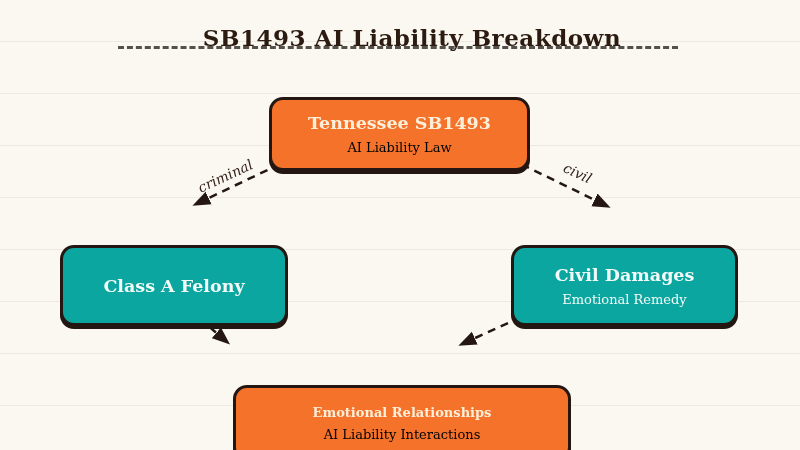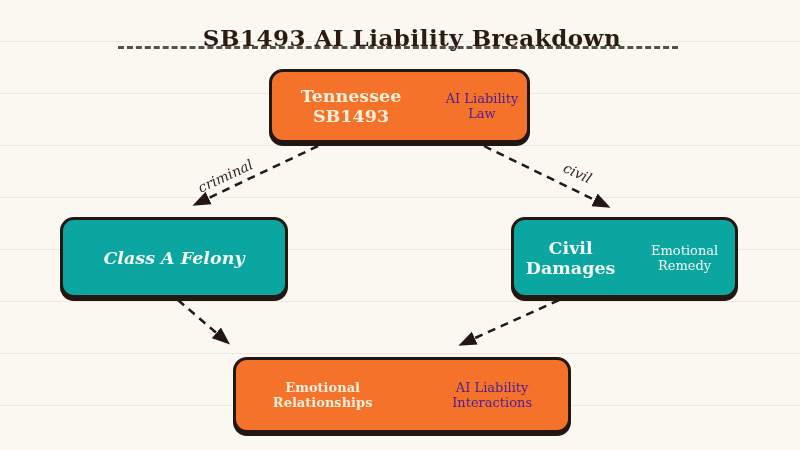--- a/index.html
+++ b/index.html
@@ -57,42 +57,43 @@
   }
   .edge-label.criminal { left: 196px; top: 168px; transform: rotate(-25deg); }
   .edge-label.civil    { left: 563px; top: 165px; transform: rotate(25deg); }
   .node {
     position: absolute;
     box-sizing: border-box;
     border: 3px solid #241712;
     border-radius: 14px;
     box-shadow: 0 3px 0 0 #241712;
     display: flex;
-    flex-direction: row;
+    flex-direction: column;
     justify-content: center;
     align-items: center;
     gap: 7px;
     text-align: center;
+    margin-top: 28px;
   }
   .node.orange { background: #f5722b; }
   .node.teal   { background: #0ca6a1; }
   .node-root      { left: 269px; top: 69px;  width: 261px; height: 74px; }
-  .node-felony    { left: 60px;  top: 217px; width: 228px; height: 81px; font-style: italic; }
+  .node-felony    { left: 60px;  top: 217px; width: 228px; height: 81px; }
   .node-damages   { left: 511px; top: 217px; width: 227px; height: 81px; }
   .node-emotional { left: 233px; top: 357px; width: 338px; height: 76px; }
   .node-title {
     font-weight: bold;
     font-size: 17.5px;
     color: #fbefd9;
   }
   .node-emotional .node-title { font-size: 13px; }
   .node.teal .node-title, .node.teal .node-subtitle { color: #f2faf7; }
   .node-subtitle {
     font-size: 13px;
-    color: #4c1d95;
+    color: #000000;
   }
 </style>
 </head>
 <body>
 
 <div class="canvas">
 
   <h1 class="page-title">SB1493 AI Liability Breakdown</h1>
   <div class="title-rule"></div>
 

